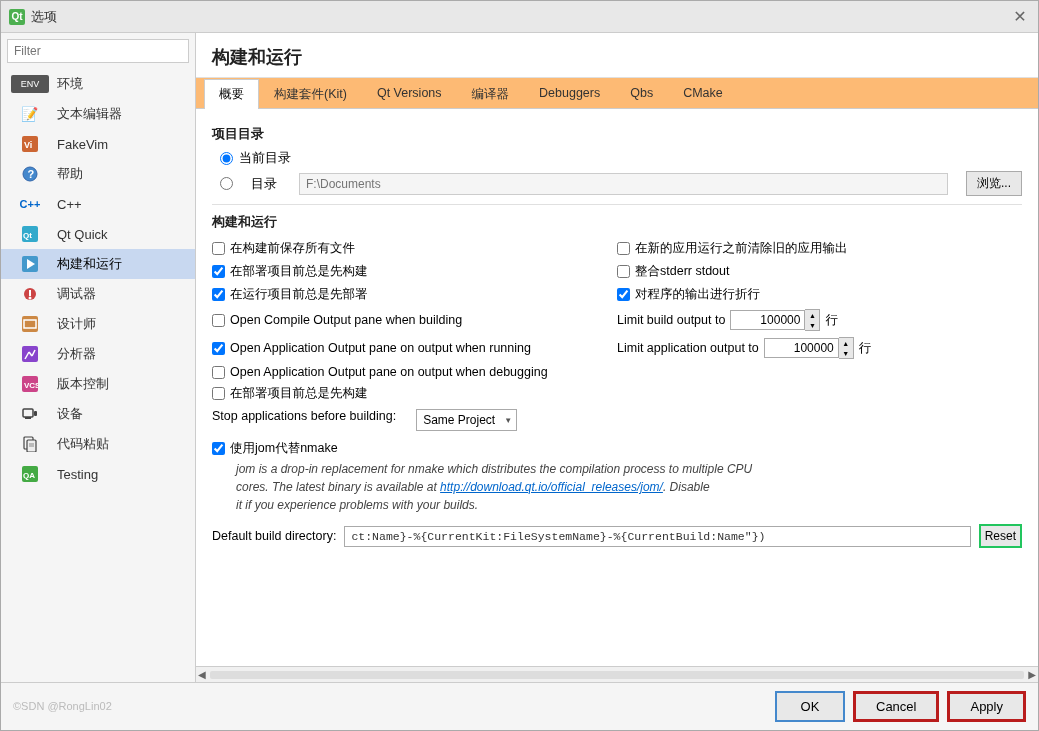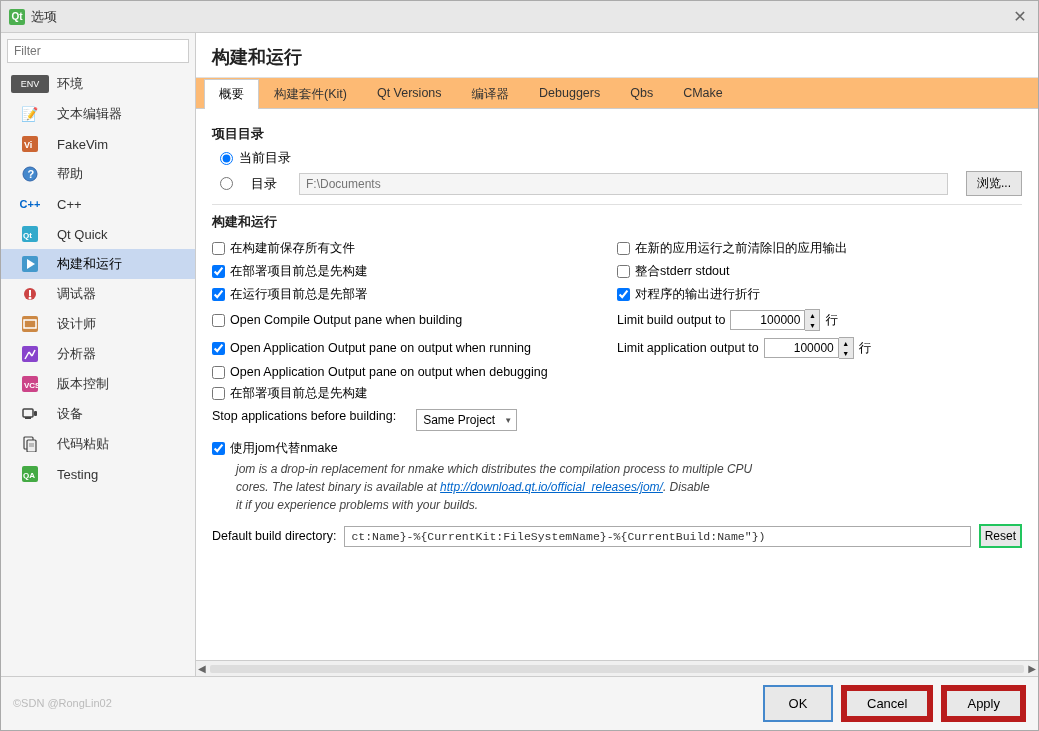--- a/index.html
+++ b/index.html
@@ -328,21 +328,21 @@
     .footer {
       display: flex;
       justify-content: flex-end;
       padding: 8px 12px;
       gap: 8px;
       border-top: 1px solid #ccc;
       background: #f5f5f5;
     }
     .footer-btn {
       padding: 5px 20px;
-      border: 6px solid #b91c1c;
+      border: 3px solid #b91c1c;
       background: #e8e8e8;
       cursor: pointer;
       font-size: 13px;
       min-width: 70px;
     }
     .footer-btn.primary {
       background: #e8e8e8;
       border: 2px solid #4488cc;
     }
     .watermark {

